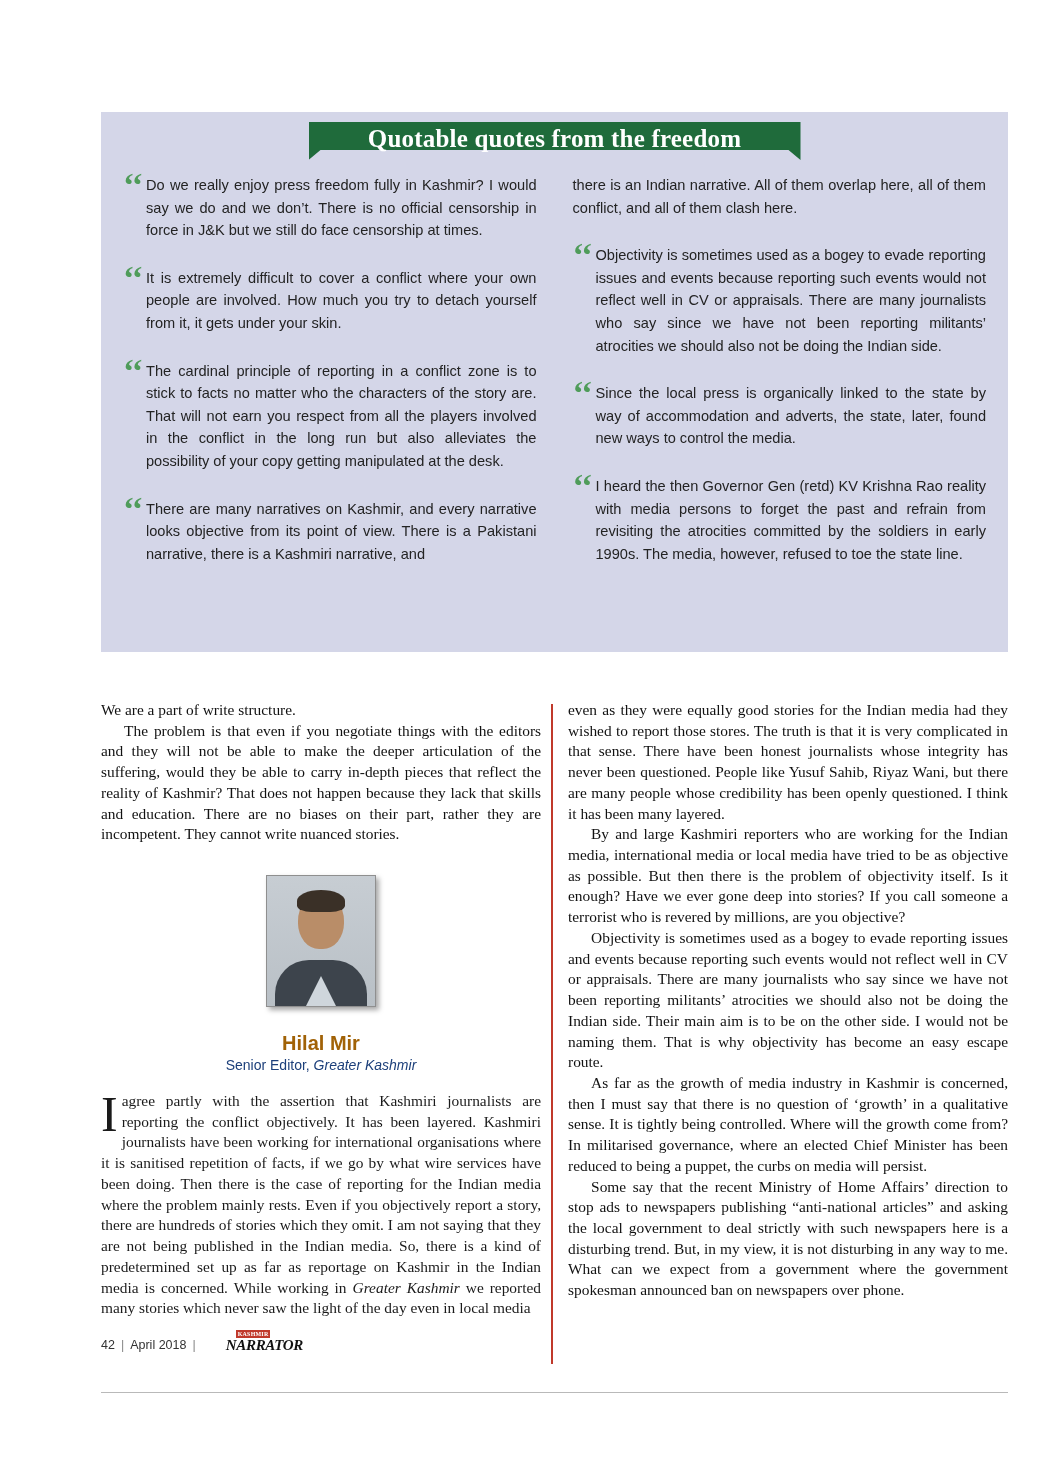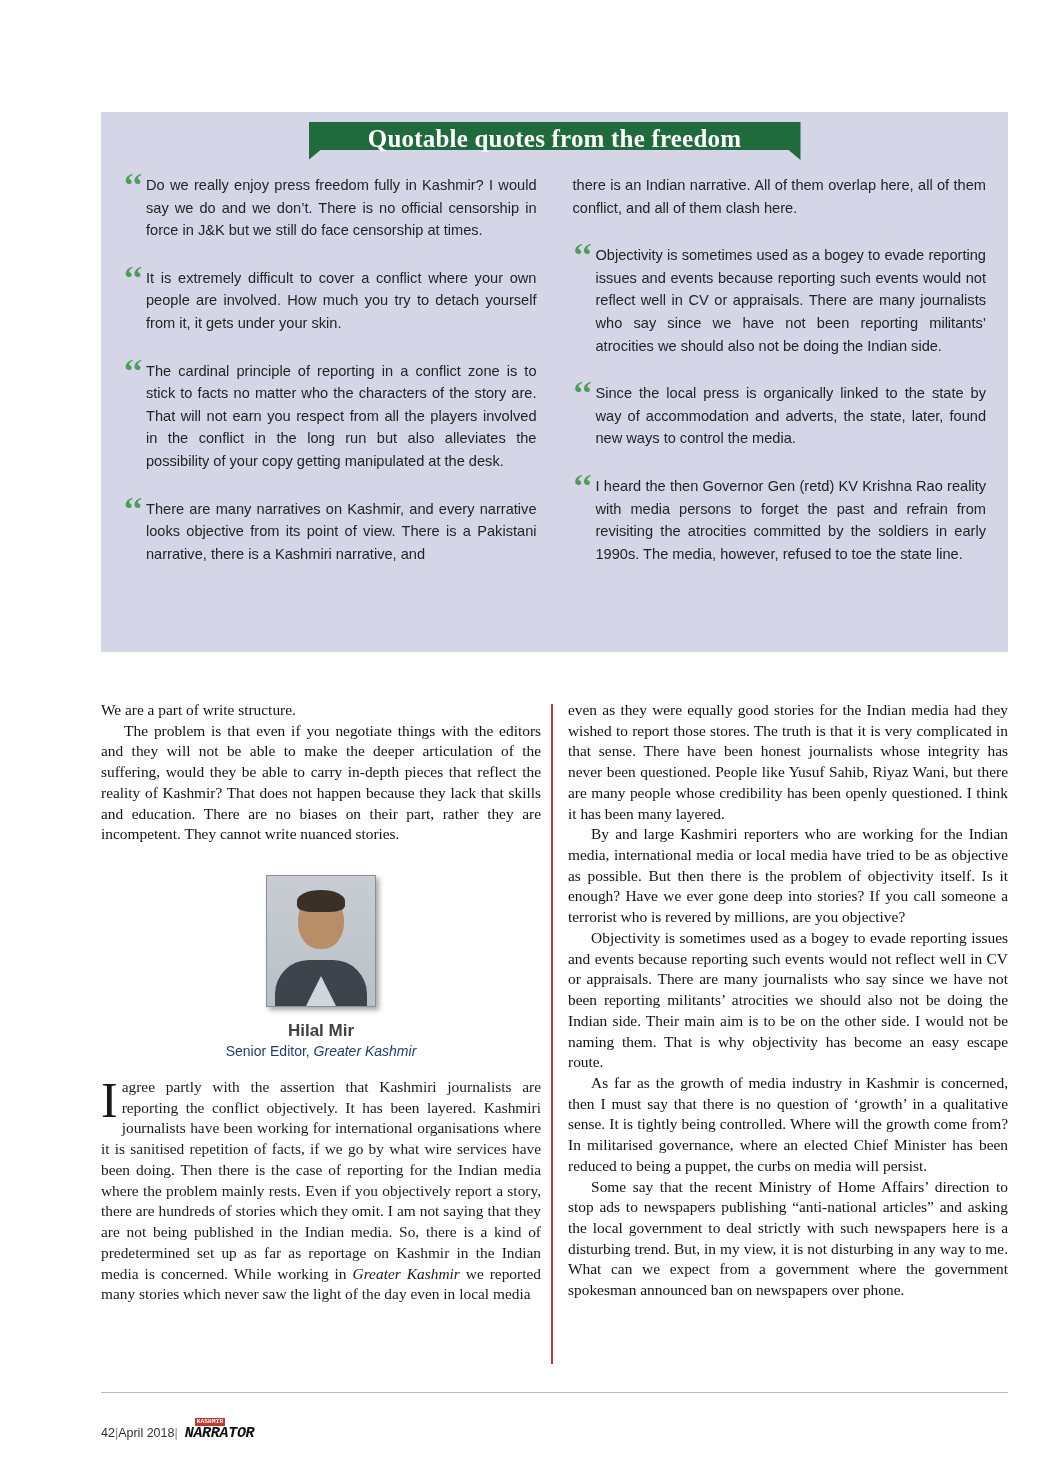--- a/index.html
+++ b/index.html
@@ -200,25 +200,25 @@
     position: absolute;
     left: 50%;
     transform: translateX(-50%);
     bottom: 0;
     width: 30px;
     height: 30px;
     background: #cfd6dc;
     clip-path: polygon(50% 0, 100% 100%, 0 100%);
   }
   .photo-name {
-    margin-top: 14px;
+    margin-top: 25px;
     font-family: "Liberation Sans", sans-serif;
     font-weight: bold;
-    font-size: 17px;
-    color: #404040;
+    font-size: 20px;
+    color: #a16207;
   }
   .photo-role {
     margin-top: 2px;
     font-family: "Liberation Sans", sans-serif;
     font-size: 14px;
     color: #1c3f7a;
   }
   .photo-role i { font-style: italic; }
 
   
@@ -243,36 +243,37 @@
     position: absolute;
     left: 101px;
     top: 1392px;
     width: 907px;
     height: 1px;
     background: #b9b9b9;
   }
   .footer {
     position: absolute;
     left: 101px;
-    top: 1420px;
+    top: 1332px;
     width: 907px;
     height: 26px;
     display: flex;
     align-items: center;
+    gap: 6px;
     font-family: "Liberation Sans", sans-serif;
     font-size: 12.5px;
     color: #333;
   }
   .footer-sep { color: #888; }
   .logo {
     position: relative;
     display: inline-block;
-    margin-left: 3px;
+    margin-left: 20px;
     padding: 2px 4px 2px 4px;
-    font-family: Liberation Mono, monospace;
+    font-family: Liberation Serif, serif;
     font-weight: bold;
     font-style: italic;
     font-size: 15px;
     color: #111;
     letter-spacing: -0.3px;
     text-align: center;
   }
   .logo-tag {
     position: absolute;
     left: 14px;

